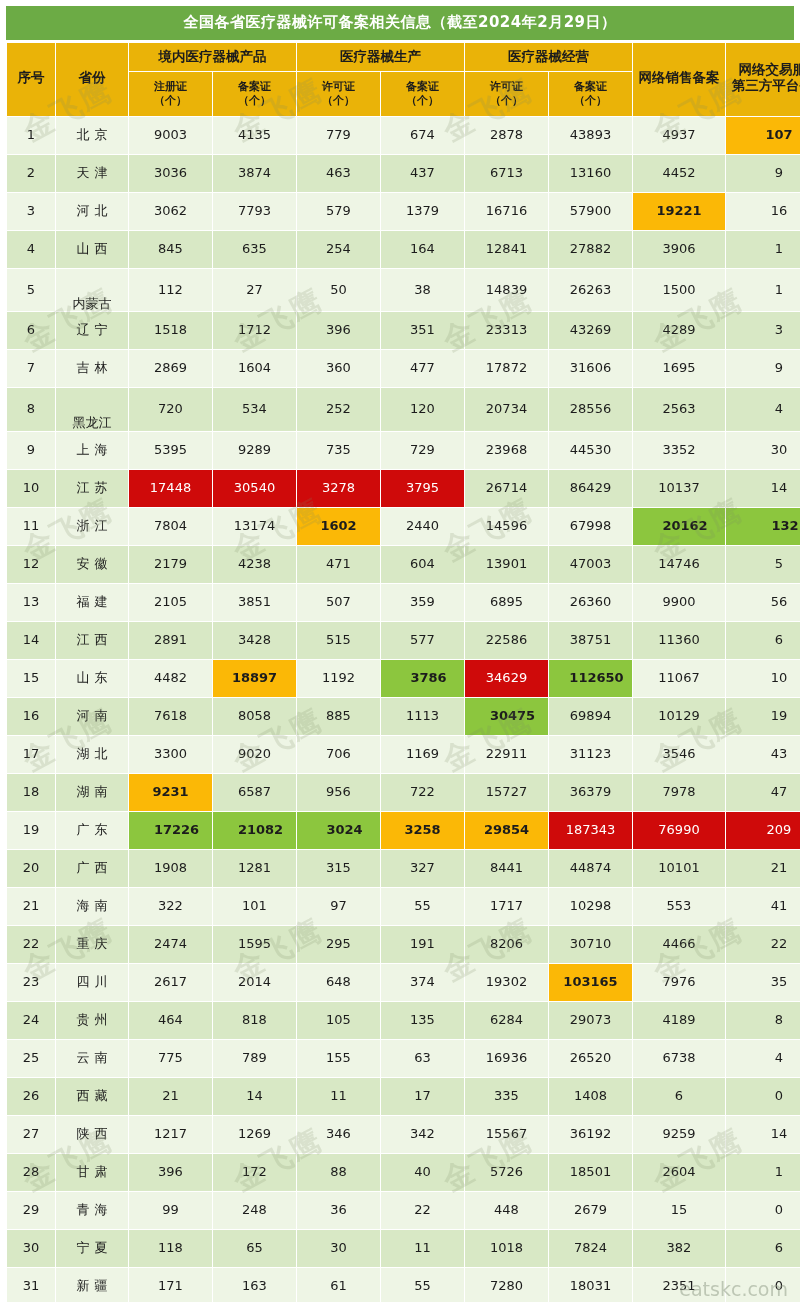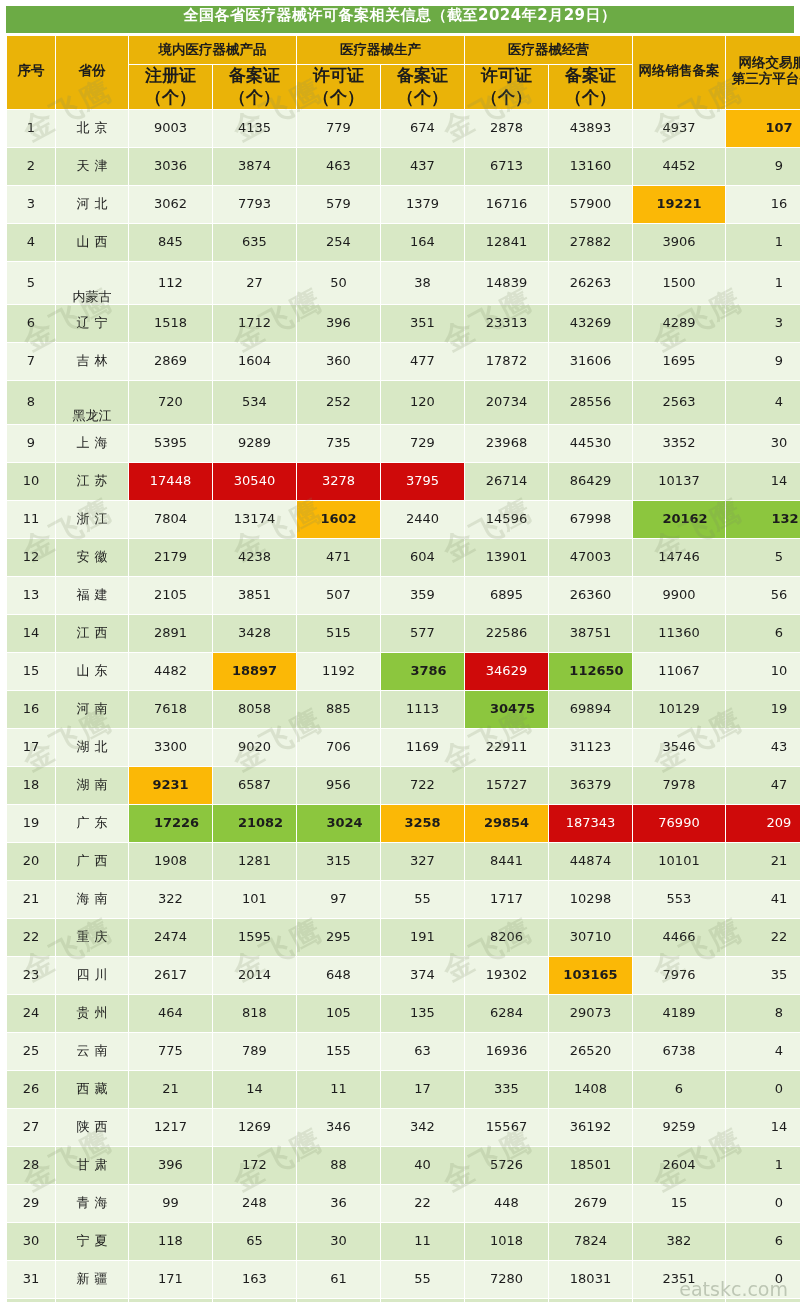--- a/index.html
+++ b/index.html
@@ -43,21 +43,21 @@
     z-index:6;
   }
   
   .title-bar{
     background:#6cab45;
     color:#ffffff;
     text-align:center;
     font-size:15px;
     font-weight:700;
     letter-spacing:0.5px;
-    padding:0 0 8px 0;
+    padding:7px 0 8px 0;
     position:relative;z-index:2;
   }
   
   table{
     border-collapse:separate;
     border-spacing:1.5px;
     width:788px;
     table-layout:fixed;
     position:relative;z-index:2;
     margin-top:1.5px;
@@ -71,21 +71,21 @@
     height:37px;
     line-height:1.15;
     overflow:hidden;
   }
   thead th{
     background:#eab308;
     font-weight:700;
     font-size:13.5px;
   }
   thead th.sub{
-    font-size:17px;
+    font-size:11px;
     line-height:1.25;
     margin-top:45px;
   }
   thead th.grp{height:28px;}
   thead th.sub-cell{height:44px;}
   thead th.tall{height:72px;font-family:Liberation Mono, monospace;}
   .c-idx{width:48px;}
   .c-prov{width:72px;}
   .c-num{width:83px;}
   .c-wide{width:92px;}

